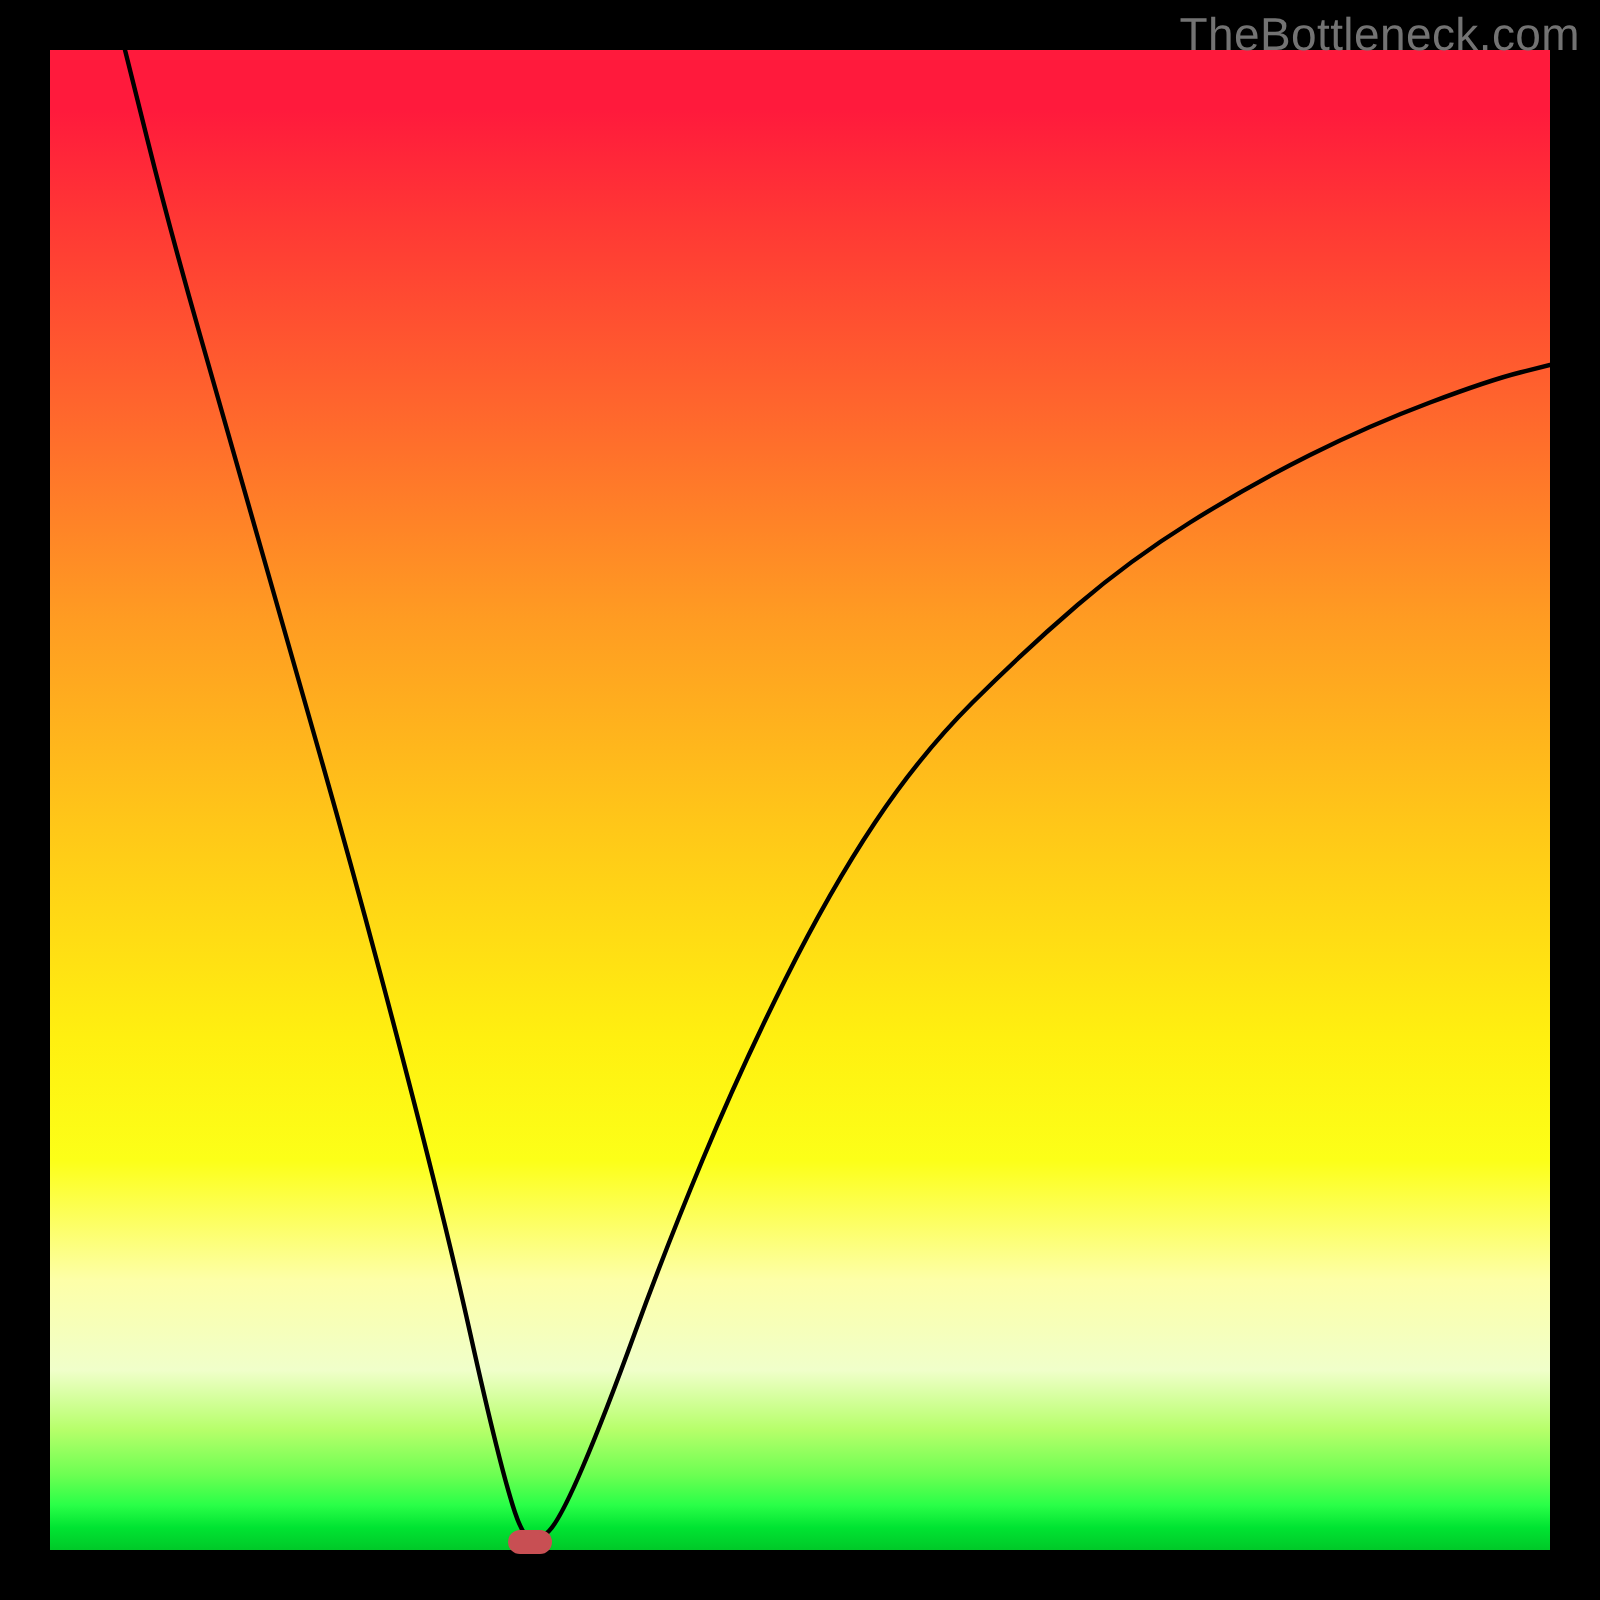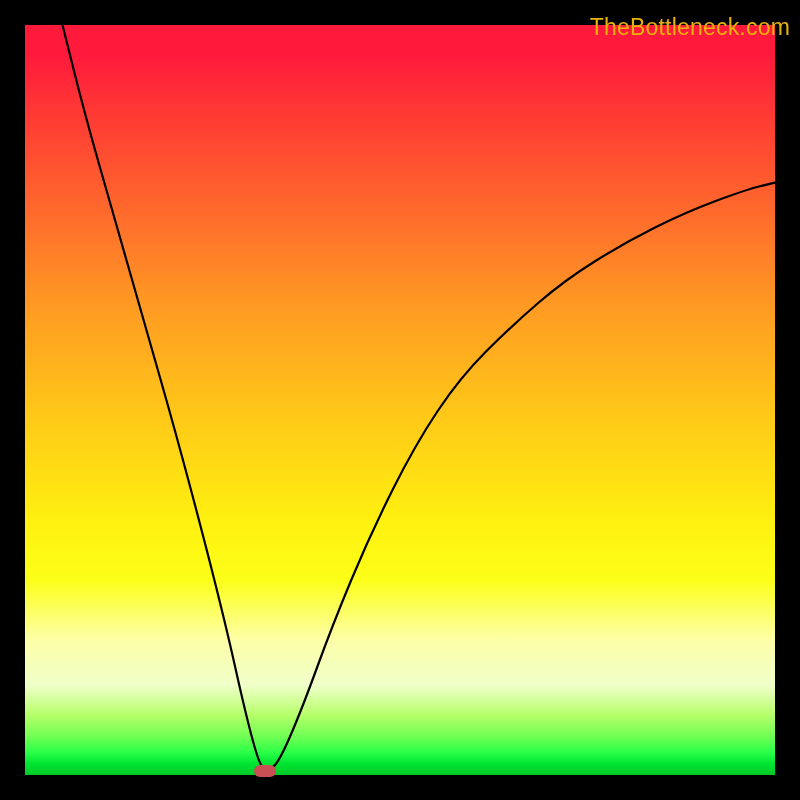--- a/index.html
+++ b/index.html
@@ -36,23 +36,23 @@
       #f0ffca 88%,
       #b6ff6a 92%,
       #6cff52 95%,
       #2aff48 97%,
       #00E432 98.5%,
       #00C828 100%
     );
   }
   .watermark {
     position: absolute;
-    top: 14px;
+    top: 4px;
     right: 10px;
-    color: #eab308;
+    color: #737373;
     font-size: 23px;
     font-weight: 500;
     letter-spacing: 0.2px;
     z-index: 5;
     font-family: Arial, sans-serif;
   }
   svg.curve {
     position: absolute;
     left: 0;
     top: 0;

